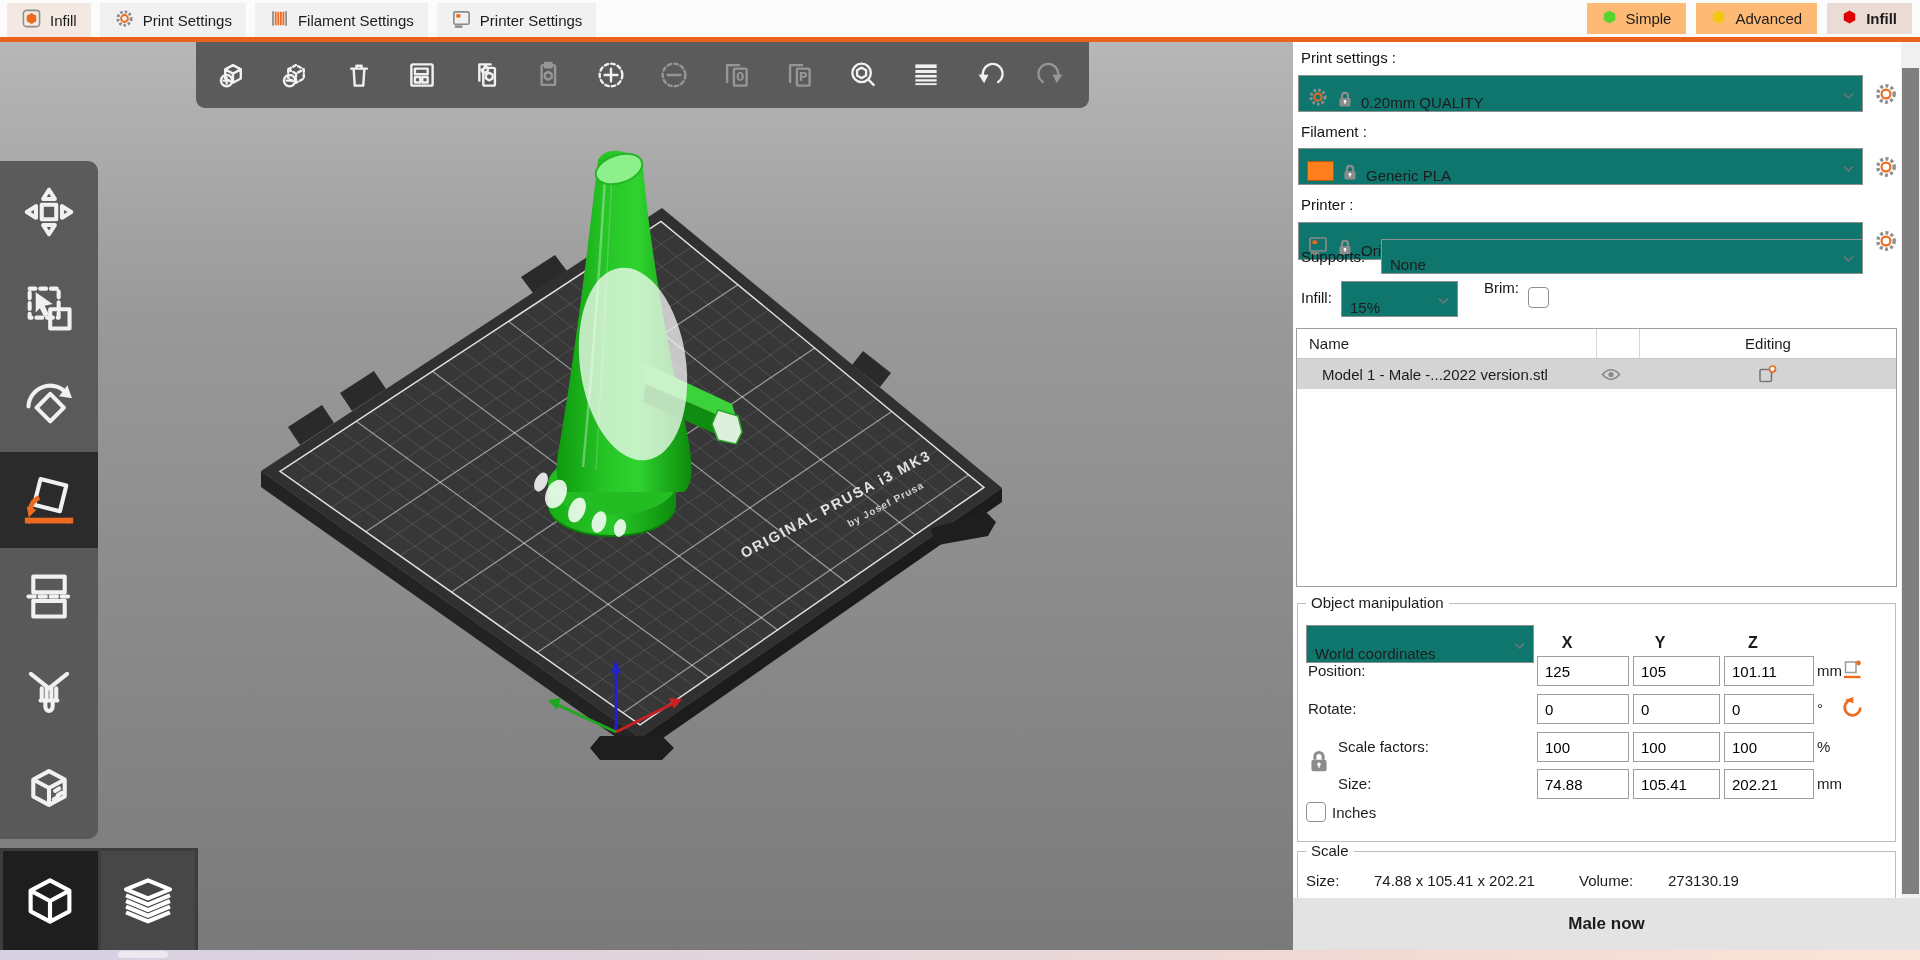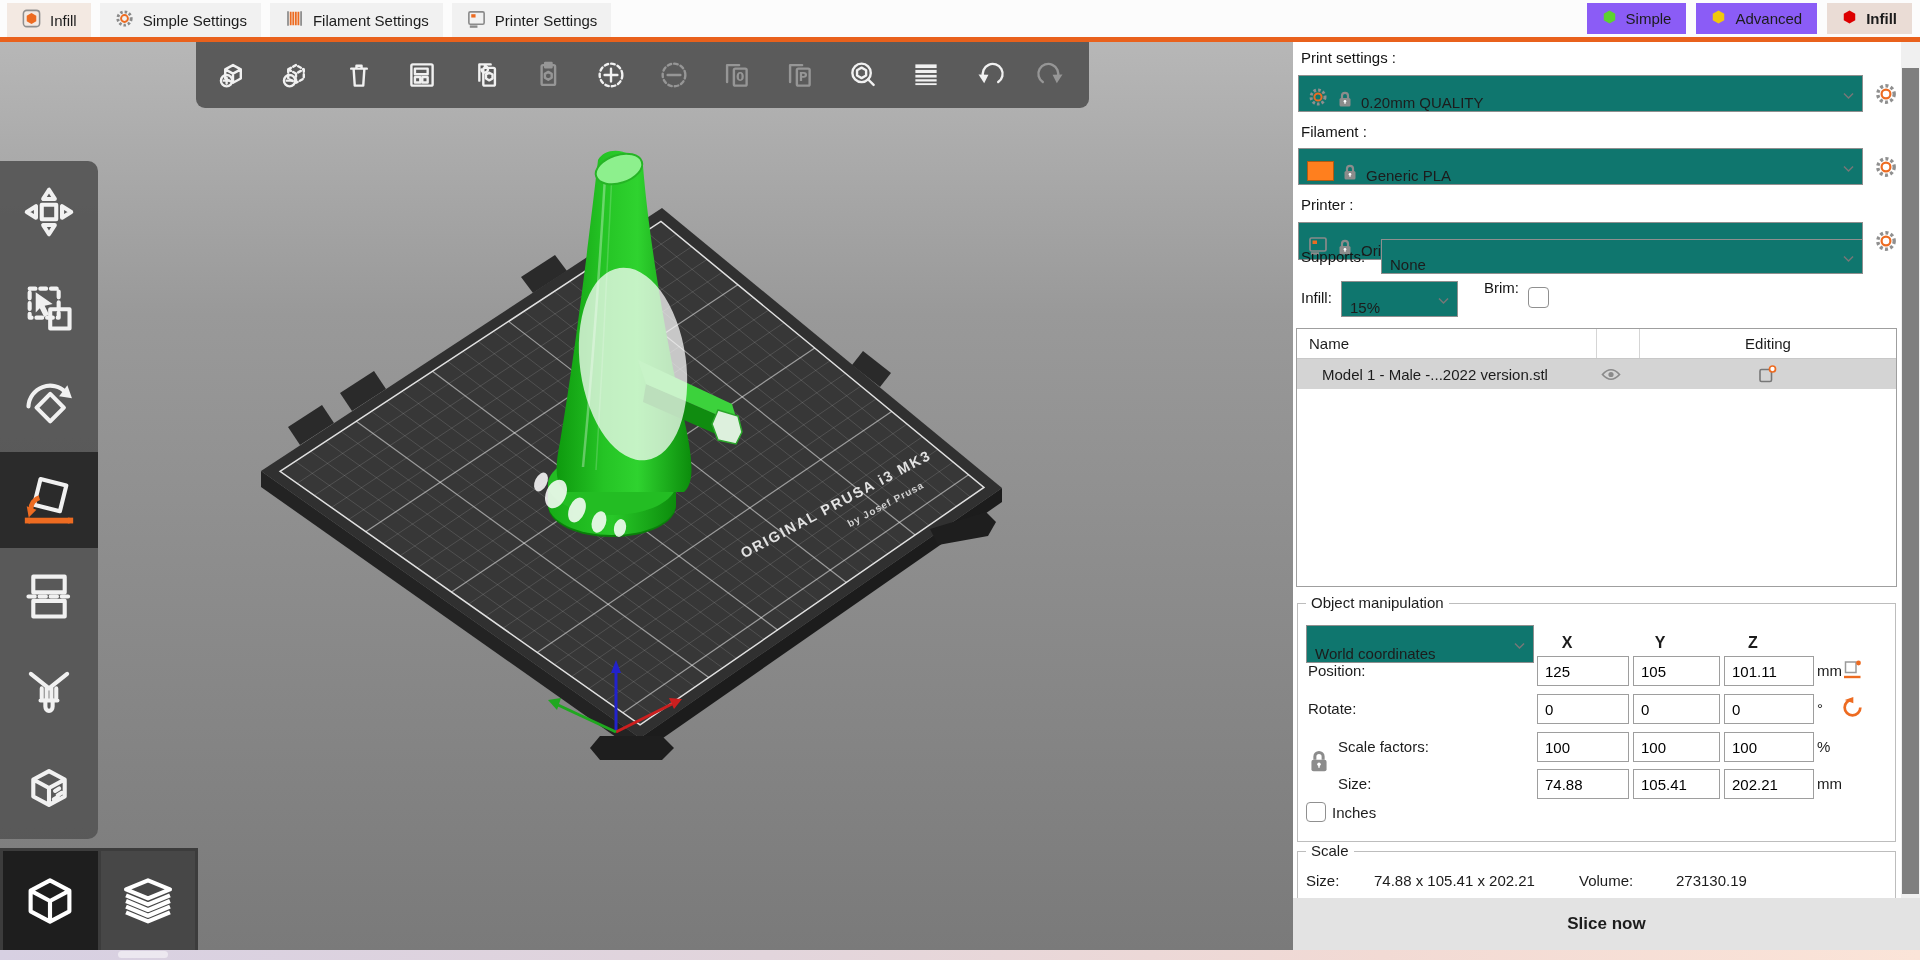--- a/index.html
+++ b/index.html
@@ -4,21 +4,21 @@
 <style>
   html,body{margin:0;padding:0}
   body{width:1920px;height:960px;overflow:hidden;position:relative;background:#fff;
        font-family:"Liberation Sans",sans-serif;-webkit-font-smoothing:antialiased;color:#1c1c1c}
   
   .tabbar{position:absolute;left:0;top:0;width:1920px;height:37px;background:#fcfcfc;display:flex;align-items:flex-end}
   .tab{height:34px;display:flex;align-items:center;gap:8px;padding:0 14px;background:#f1f1f1;margin-right:9px;cursor:pointer;font-size:15px;white-space:nowrap}
   .tab.active{background:#f3e9e2}
   .tab:first-child{margin-left:7px}
   .modes{margin-left:auto;display:flex;gap:10px;align-items:center;margin-right:8px;height:37px}
-  .mode{height:31px;display:flex;align-items:center;gap:9px;padding:0 15px;background:#8b5cf6;font-size:15px;cursor:pointer}
+  .mode{height:31px;display:flex;align-items:center;gap:9px;padding:0 15px;background:#fdba74;font-size:15px;cursor:pointer}
   .mode.active{background:#eadcd5;font-weight:bold}
   .accent-line{position:absolute;left:0;top:37px;width:1920px;height:5px;background:#e9611c}
   
   .viewport{position:absolute;left:0;top:42px;width:1293px;height:908px;overflow:hidden;
             background:linear-gradient(180deg,#b7b7b7 0%,#999 30%,#7a7a7a 100%)}
   .viewport svg.scene{position:absolute;left:0;top:0}
   .top-toolbar{position:absolute;left:196px;top:0;height:66px;background:rgba(86,86,86,.95);
                border-radius:0 0 9px 9px;display:flex;align-items:center;gap:17px;padding:0 14px}
   .tbtn{width:46px;height:46px;display:flex;align-items:center;justify-content:center;cursor:pointer}
   .tbtn svg .st{stroke:#f1f1f1;stroke-width:1.7;fill:none;stroke-linecap:round;stroke-linejoin:round}
@@ -84,21 +84,21 @@
           <rect x="2.5" y="2.5" width="17" height="17" rx="3.5" fill="none" stroke="#8f8f8f" stroke-width="1.6"></rect>
           <polygon points="11,5.2 16,8.1 16,13.9 11,16.8 6,13.9 6,8.1" fill="#ed6b21"></polygon>
         </svg></span>
     <span>Infill</span>
   </div>
   <div class="tab">
     <span><svg width="21" height="21" viewBox="0 0 22 22">
           <circle cx="11" cy="11" r="7" fill="none" stroke="#8a8a8a" stroke-width="3" stroke-dasharray="2.6 2.1"></circle>
           <circle cx="11" cy="11" r="3.6" fill="none" stroke="#ed6b21" stroke-width="2"></circle>
         </svg></span>
-    <span>Simple Settings</span>
+    <span>Print Settings</span>
   </div>
   <div class="tab">
     <span><svg width="21" height="21" viewBox="0 0 22 22">
           <path d="M4.2 3.5 V18.5 M17.9 3.5 V18.5" stroke="#8a8a8a" stroke-width="1.8" fill="none"></path>
           <path d="M7 4 V18 M9.7 4 V18 M12.4 4 V18 M15.1 4 V18" stroke="#ed6b21" stroke-width="1.9" fill="none"></path>
         </svg></span>
     <span>Filament Settings</span>
   </div>
   <div class="tab">
     <span><svg width="21" height="21" viewBox="0 0 22 22">
@@ -583,27 +583,27 @@
         </svg></div>
     <div class="checkbox" style="position:absolute;left:8px;top:198px;width:20px;height:20px"></div>
     <span style="position:absolute;left:34px;top:200px">Inches</span>
   </div>
 
   <div class="group" style="left:4px;top:809px;width:597px;height:95px">
     <div class="gtitle">Scale</div>
     <span style="position:absolute;left:8px;top:20px">Size:</span>
     <span style="position:absolute;left:76px;top:20px">74.88 x 105.41 x 202.21</span>
     <span style="position:absolute;left:281px;top:20px">Volume:</span>
-    <span style="position:absolute;left:378px;top:20px">273130.19</span>
+    <span style="position:absolute;left:370px;top:20px">273130.19</span>
   </div>
 </div>
 
 <div class="scrollbar">
   <div class="scroll-thumb"></div>
 </div>
 
 <div class="slice-bar">
-  <span>Slice now</span>
+  <span>Male now</span>
 </div>
 
 <div class="bottom-strip">
   <div class="strip-pill"></div>
 </div>
 
 </body></html>

